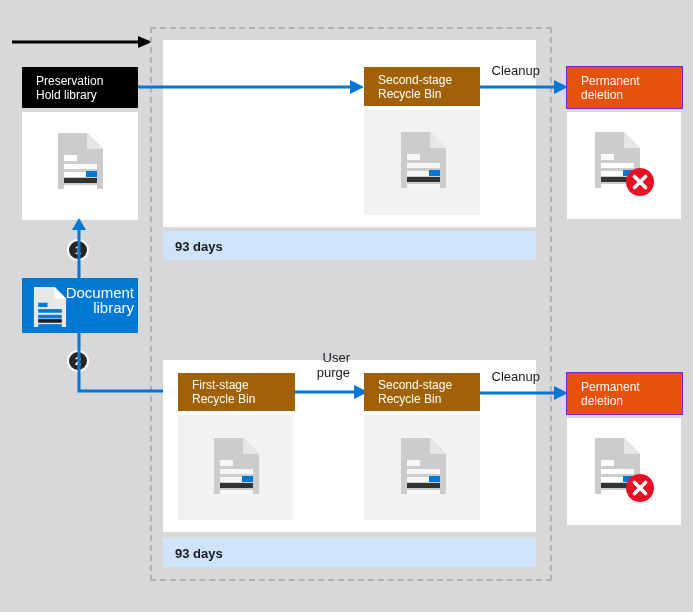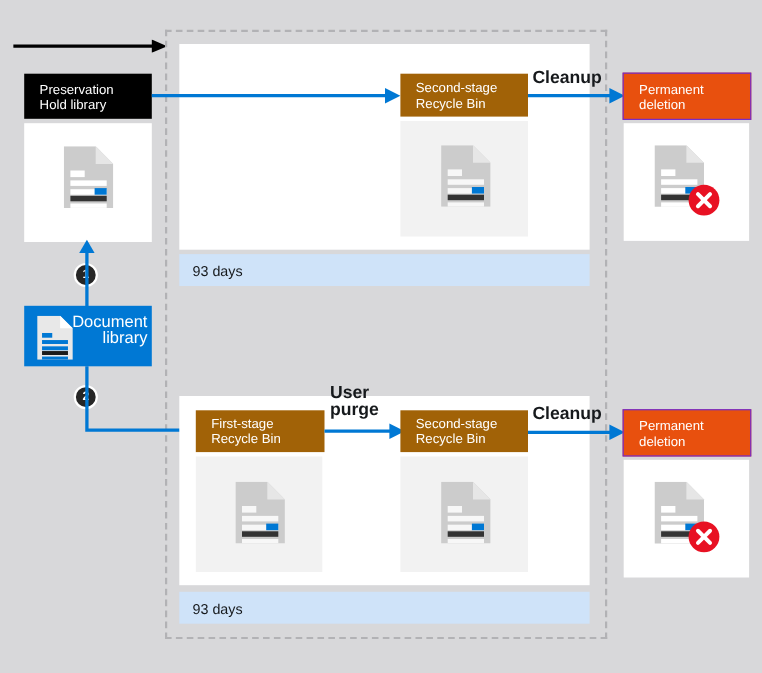--- a/index.html
+++ b/index.html
@@ -60,21 +60,21 @@
     position: absolute;
     background: #f2f2f2;
   }
   .days-bar {
     position: absolute;
     background: #cfe3f9;
   }
   .days-bar-text {
     position: absolute;
     font-size: 13px;
-    font-weight: normal;
+    font-weight: bold;
     color: #16191c;
   }
 
   
   .box {
     position: absolute;
     box-sizing: border-box;
     display: flex;
     align-items: center;
     padding-left: 14px;
@@ -138,26 +138,25 @@
     font-size: 11px;
     font-weight: bold;
     display: flex;
     align-items: center;
     justify-content: center;
   }
 
   
   .edge-label {
     position: absolute;
-    font-size: 16px;
+    font-size: 13px;
     color: #16191c;
     line-height: 15px;
     white-space: pre-line;
-    text-align: left;
-    font-weight: bold;
+    text-align: right;
   }
 </style>
 </head>
 <body>
 
 <div class="stage">
 
 
   <svg class="retention-arrow" viewBox="0 0 140 12" width="140" height="12">
     <line x1="0" y1="6" x2="128" y2="6" stroke="#000000" stroke-width="3"></line>

